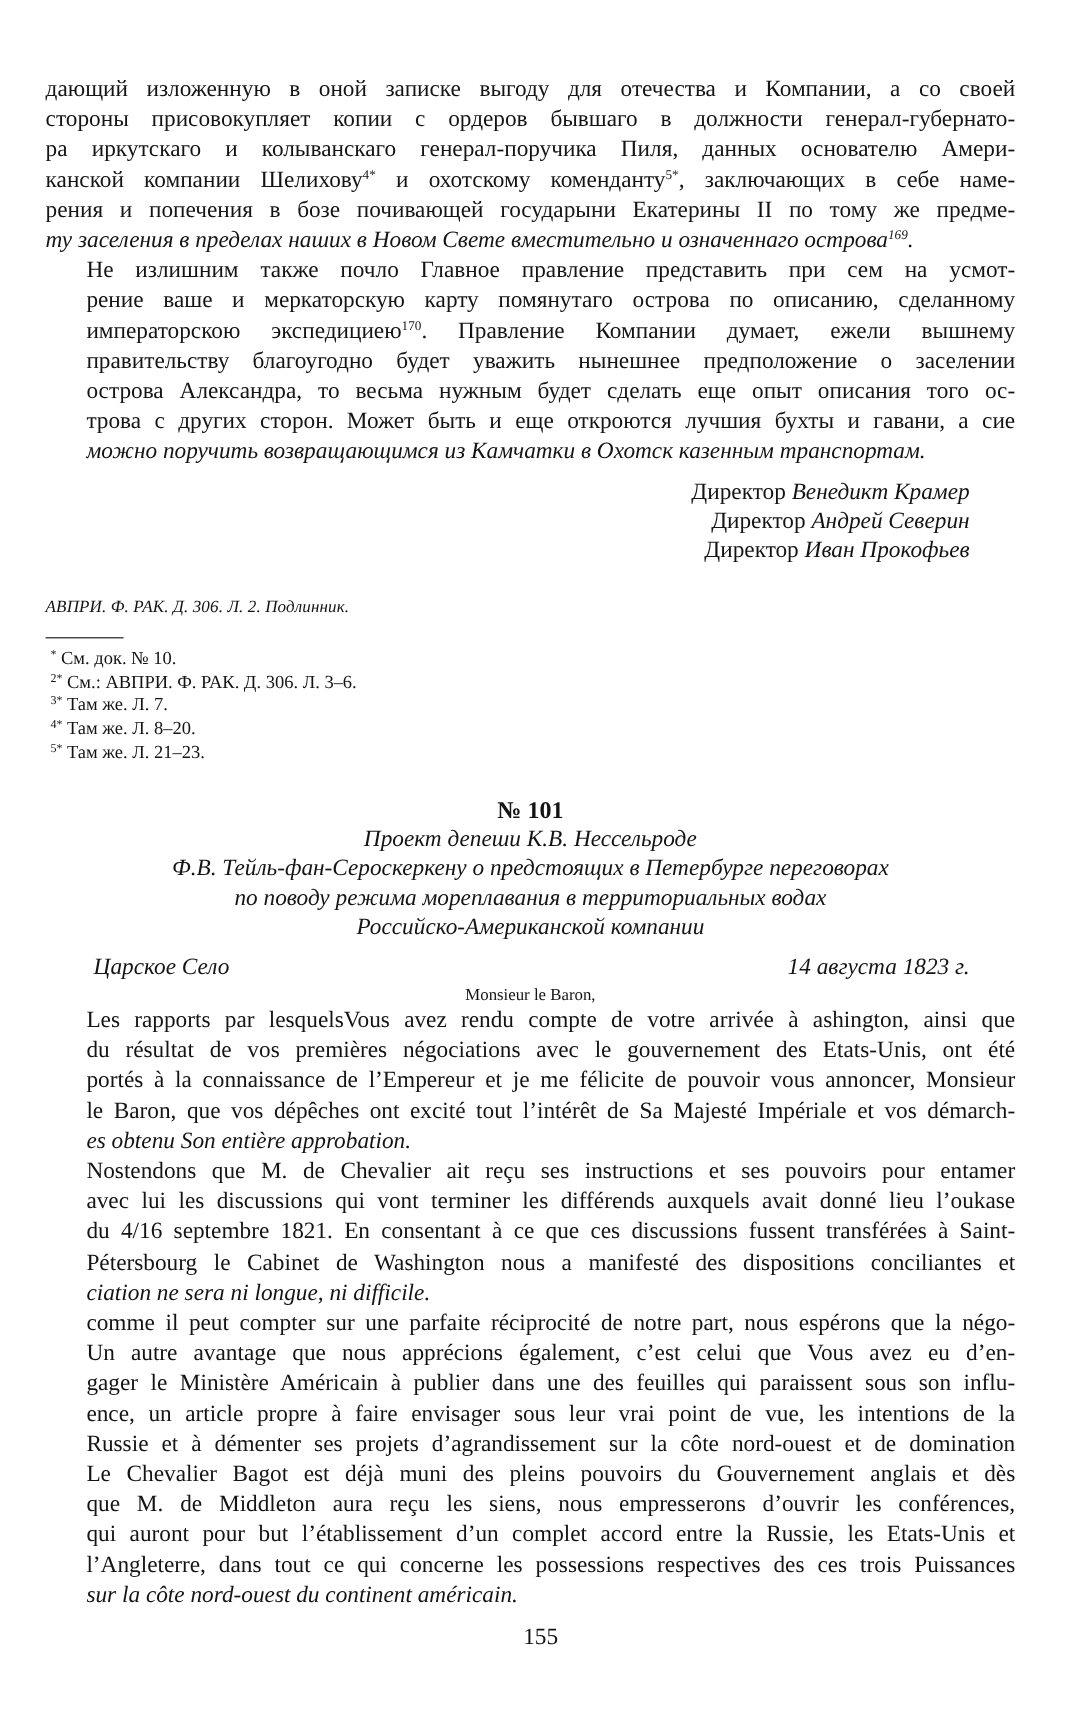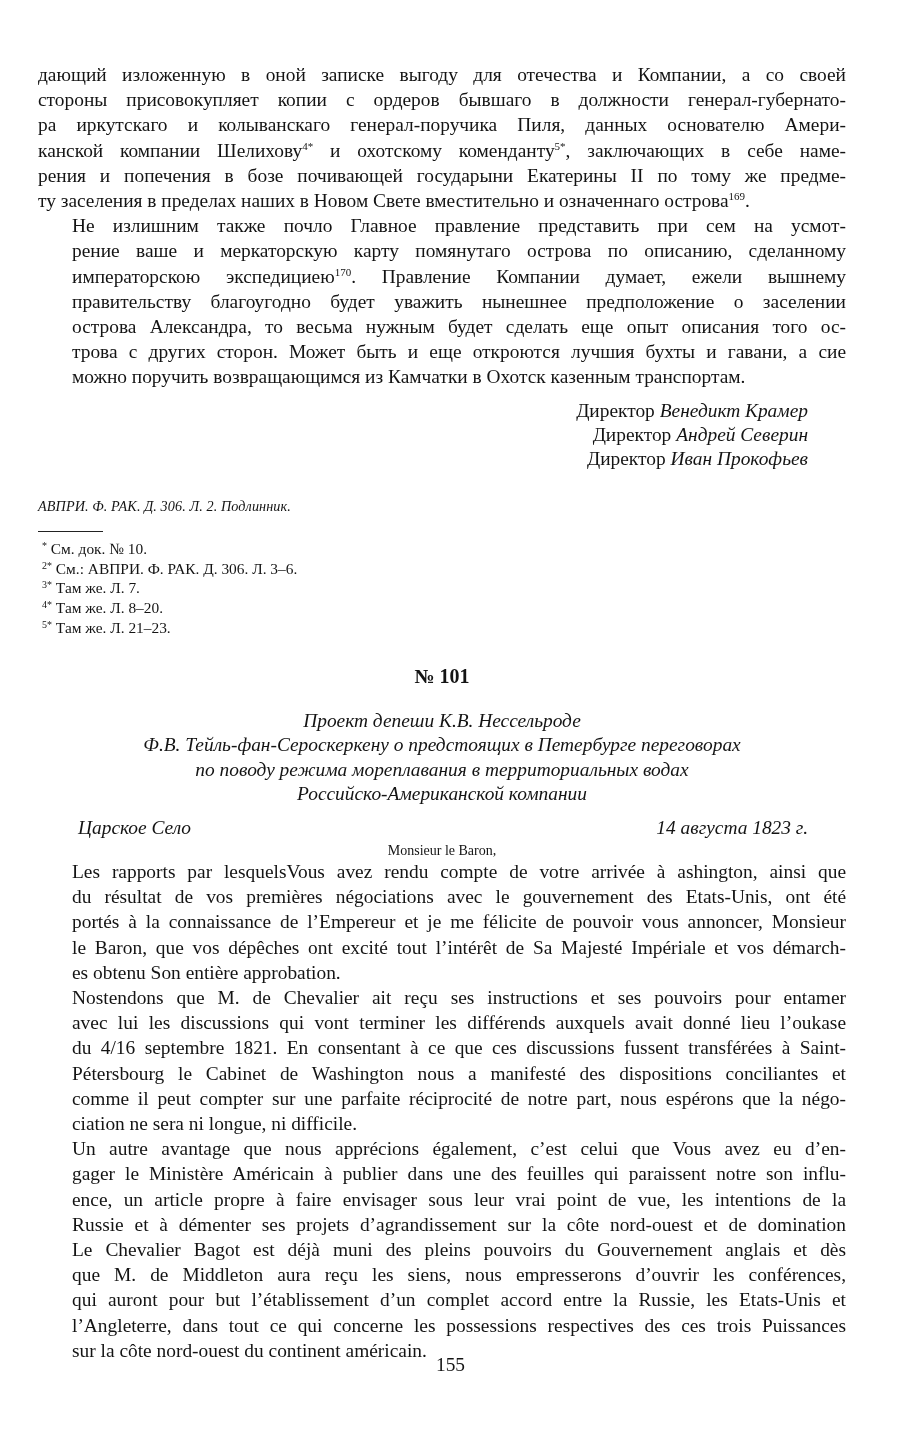--- a/index.html
+++ b/index.html
@@ -2,30 +2,30 @@
 <html><head>
 <meta charset="utf-8">
 <style>
   html, body { margin: 0; padding: 0; background: #ffffff; }
   body { width: 901px; height: 1436px; position: relative; overflow: hidden;
          font-family: "Liberation Serif", "DejaVu Serif", serif; color: #141414; }
   .page { position: absolute; left: 38px; top: 62px; width: 808px; }
   .p { font-size: 19.4px; line-height: 25.2px; text-align: justify; margin: 0; }
   .p.indent { text-indent: 34px; }
   .line { display: block; text-align: justify; text-align-last: justify; white-space: nowrap; }
-  .line.last { text-align-last: left; }
+  .line.last { text-align-last: left; font-style: italic; }
   sup { font-size: 11px; line-height: 0; vertical-align: 7px; }
   .sig { text-align: right; font-size: 19.4px; line-height: 24.4px; margin-top: 9px; padding-right: 38px; }
   .sig i { font-style: italic; }
   .archive { font-size: 14.2px; font-style: italic; margin-top: 26px; letter-spacing: 0.1px; }
   .rule { width: 65px; height: 1.4px; background: #222; margin-top: 16px; }
   .notes { font-family: "Liberation Serif", serif; font-size: 15.4px; line-height: 19.6px; margin-top: 7px; padding-left: 4px; }
   .notes sup { font-size: 10px; vertical-align: 5px; }
   .docnum { text-align: center; font-weight: bold; font-size: 20px; margin-top: 28px; }
-  .doctitle { text-align: center; font-style: italic; font-size: 19.4px; line-height: 24.2px; margin-top: 21px; }
+  .doctitle { text-align: center; font-style: italic; font-size: 19.4px; line-height: 24.2px; }
   .place-date { display: flex; justify-content: space-between; font-style: italic; font-size: 19.4px; margin-top: 11px; padding: 0 38px 0 40px; }
   .salutation { text-align: center; font-size: 14px; margin-top: 4px; }
   .pagenum { position: absolute; left: 0; width: 901px; top: 1354px; text-align: center; font-size: 19.4px; }
 </style>
 </head>
 <body>
 
 <div class="page">
 
   <div class="p">
@@ -86,26 +86,26 @@
       <span class="line">du résultat de vos premières négociations avec le gouvernement des Etats-Unis, ont été</span>
       <span class="line">portés à la connaissance de l’Empereur et je me félicite de pouvoir vous annoncer, Monsieur</span>
       <span class="line">le Baron, que vos dépêches ont excité tout l’intérêt de Sa Majesté Impériale et vos démarch-</span>
       <span class="line last">es obtenu Son entière approbation.</span>
     </div>
   <div class="p indent">
       <span class="line">Nostendons que M. de Chevalier ait reçu ses instructions et ses pouvoirs pour entamer</span>
       <span class="line">avec lui les discussions qui vont terminer les différends auxquels avait donné lieu l’oukase</span>
       <span class="line">du 4/16 septembre 1821. En consentant à ce que ces discussions fussent transférées à Saint-</span>
       <span class="line">Pétersbourg le Cabinet de Washington nous a manifesté des dispositions conciliantes et</span>
+      <span class="line last">ciation ne sera ni longue, ni difficile.</span>
       <span class="line">comme il peut compter sur une parfaite réciprocité de notre part, nous espérons que la négo-</span>
-      <span class="line last">ciation ne sera ni longue, ni difficile.</span>
     </div>
   <div class="p indent">
       <span class="line">Un autre avantage que nous apprécions également, c’est celui que Vous avez eu d’en-</span>
-      <span class="line">gager le Ministère Américain à publier dans une des feuilles qui paraissent notre son influ-</span>
+      <span class="line">gager le Ministère Américain à publier dans une des feuilles qui paraissent sous son influ-</span>
       <span class="line">ence, un article propre à faire envisager sous leur vrai point de vue, les intentions de la</span>
       <span class="line">Russie et à démenter ses projets d’agrandissement sur la côte nord-ouest et de domination</span>
     </div>
   <div class="p indent">
       <span class="line">Le Chevalier Bagot est déjà muni des pleins pouvoirs du Gouvernement anglais et dès</span>
       <span class="line">que M. de Middleton aura reçu les siens, nous empresserons d’ouvrir les conférences,</span>
       <span class="line">qui auront pour but l’établissement d’un complet accord entre la Russie, les Etats-Unis et</span>
       <span class="line">l’Angleterre, dans tout ce qui concerne les possessions respectives des ces trois Puissances</span>
       <span class="line last">sur la côte nord-ouest du continent américain.</span>
     </div>

